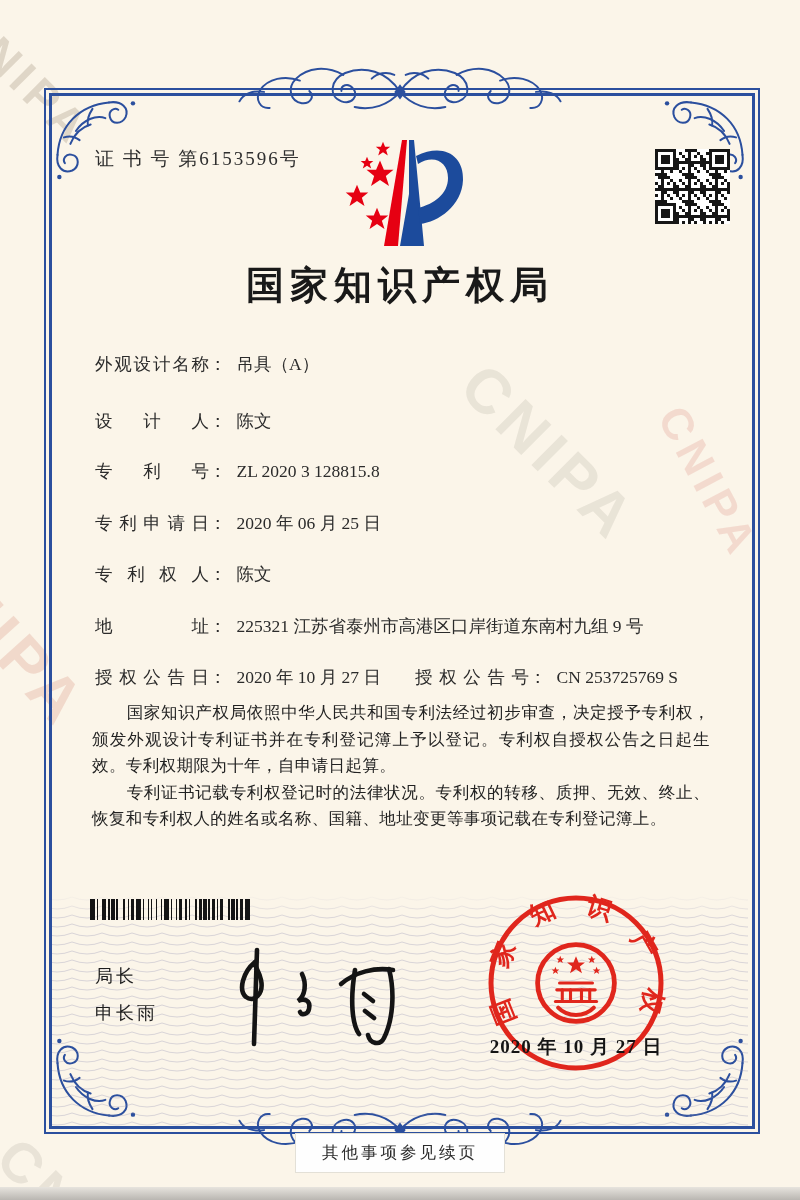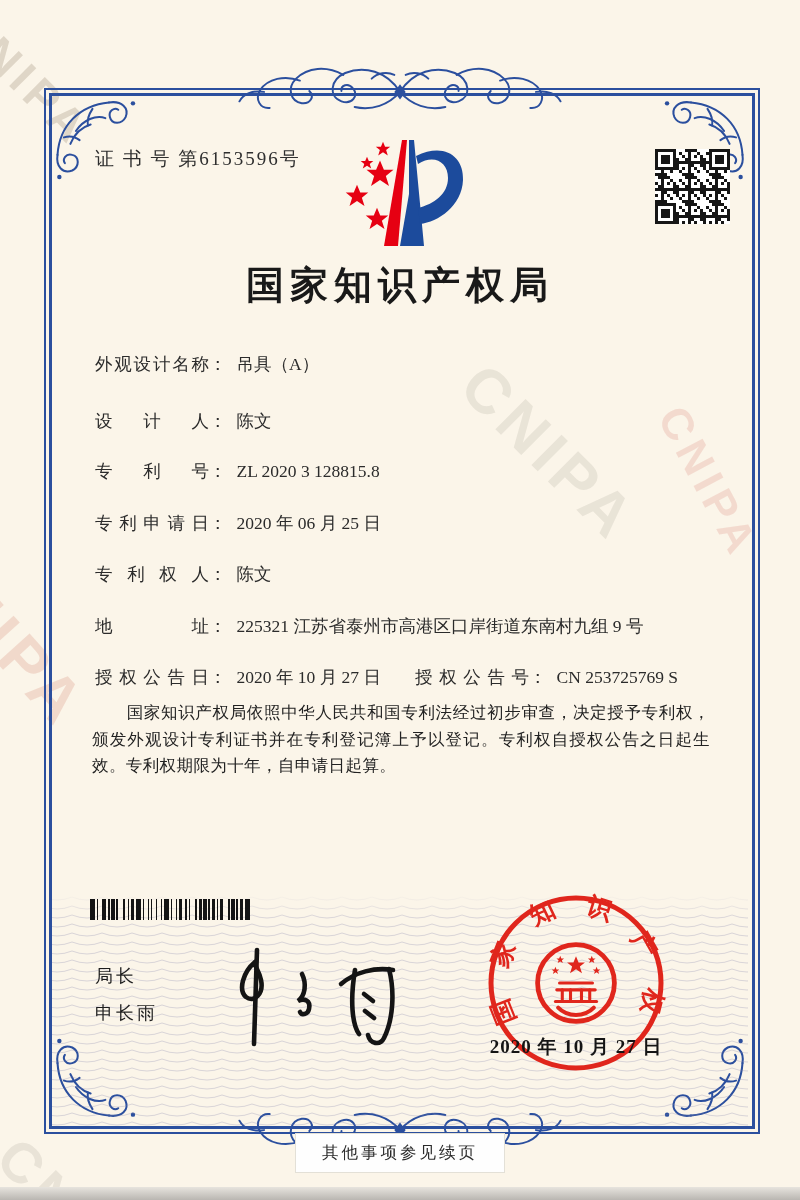--- a/index.html
+++ b/index.html
@@ -605,20 +605,21 @@
             <span>公</span>
             <span>告</span>
             <span>号</span>
           </span><span class="colon">：</span><span>CN 253725769 S</span>
       </span>
     </div>
   </div>
 
   <div class="paras">
     <p>国家知识产权局依照中华人民共和国专利法经过初步审查，决定授予专利权，颁发外观设计专利证书并在专利登记簿上予以登记。专利权自授权公告之日起生效。专利权期限为十年，自申请日起算。</p>
+    <p>专利证书记载专利权登记时的法律状况。专利权的转移、质押、无效、终止、恢复和专利权人的姓名或名称、国籍、地址变更等事项记载在专利登记簿上。</p>
   </div>
 
   <div class="barcode" id="barcode">
       <i style="width: 4.95px; background: rgb(20, 20, 20);"></i>
       <i style="width: 1.65px; background: transparent;"></i>
       <i style="width: 1.65px; background: rgb(20, 20, 20);"></i>
       <i style="width: 3.3px; background: transparent;"></i>
       <i style="width: 4.95px; background: rgb(20, 20, 20);"></i>
       <i style="width: 1.65px; background: transparent;"></i>
       <i style="width: 1.65px; background: rgb(20, 20, 20);"></i>

